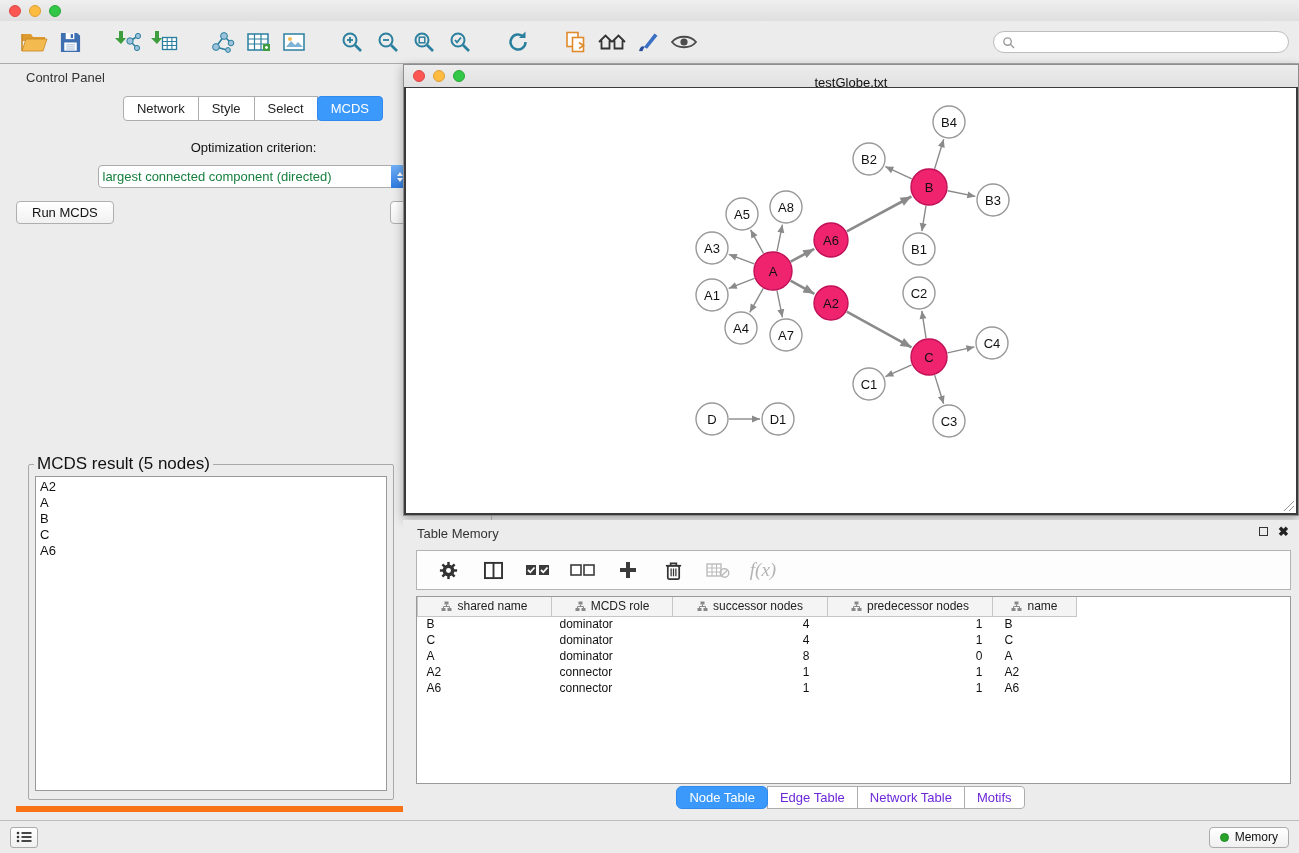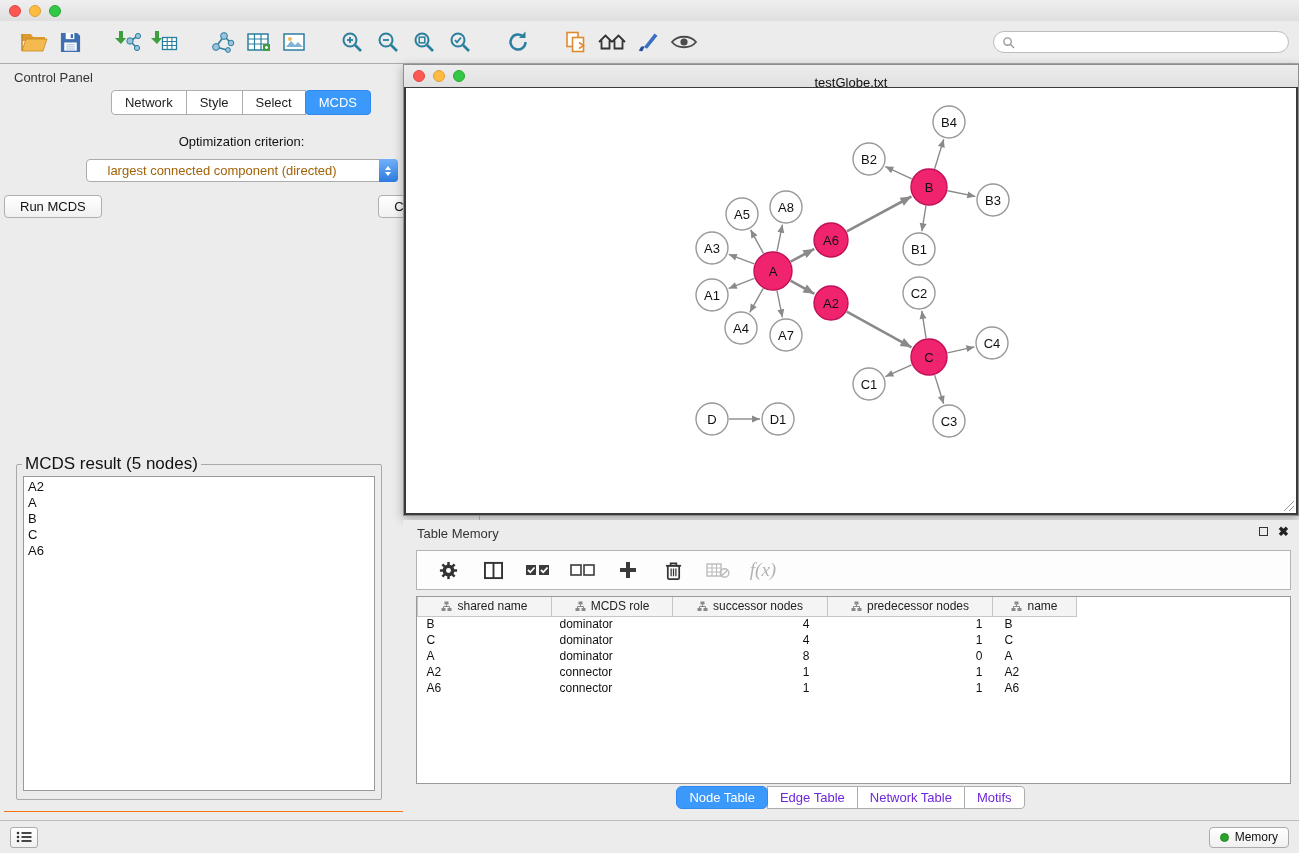--- a/index.html
+++ b/index.html
@@ -37,45 +37,45 @@
   .searchbox {
     margin-left:auto; margin-right:10px;
     width:296px; height:22px; background:#fff;
     border:1px solid #BDBDBD; border-radius:11px;
     display:flex; align-items:center; padding-left:8px; gap:5px;
   }
   .searchbox input { border:none; outline:none; flex:1; font-size:12px; background:transparent; font-family:"Liberation Sans",sans-serif; }
 
   
   .control-panel {
-    position:absolute; left:4px; top:64px; width:476px; height:748px;
-    background:#ECECEC; border-right:1px solid #B9B9B9; border-bottom:1px solid #f97316;
+    position:absolute; left:16px; top:64px; width:476px; height:748px;
+    background:#ECECEC; border-right:1px solid #B9B9B9; border-bottom:6px solid #f97316;
   }
   .panel-header { position:relative; height:26px; display:flex; align-items:center; padding:0 10px; }
   .panel-title { font-size:13px; color:#333; }
   .panel-header-icons { position:absolute; right:10px; top:6px; display:flex; gap:10px; align-items:center; }
   .float-ico { width:9px; height:9px; border:1.5px solid #333; display:inline-block; }
   .close-ico { font-size:13px; font-weight:bold; color:#222; line-height:11px; }
 
-  .cp-tabs { display:flex; justify-content:center; }
+  .cp-tabs { display:flex; justify-content:center; margin-top:6px; }
   .cp-tab {
     padding:4px 13px; border:1px solid #ADADAD; background:#fff;
     font-size:13px; margin-left:-1px; color:#222;
   }
   .cp-tab:first-child { border-radius:4px 0 0 4px; }
   .cp-tab:last-child  { border-radius:0 4px 4px 0; }
   .cp-tab.active { background:#3B99FC; border-color:#2F89EF; color:#fff; border-radius:4px; position:relative; z-index:2; }
 
   .opt-label { text-align:center; margin-top:19px; font-size:13px; color:#111; }
   .dropdown {
     margin:10px auto 0; width:312px; height:23px; background:#fff;
     border:1px solid #ABABAB; border-radius:4px;
     display:flex; align-items:center; position:relative;
   }
-  .dropdown .dd-value { flex:1; padding-left:21px; font-size:13px; color:#a16207; white-space:nowrap; overflow:hidden; }
+  .dropdown .dd-value { flex:1; padding-left:4px; font-size:13px; color:#15803d; white-space:nowrap; overflow:hidden; }
   .dd-stepper {
     width:19px; height:23px; margin-right:-1px;
     background:linear-gradient(#71B1F8,#2E7BE0);
     border-radius:0 4px 4px 0;
     display:flex; flex-direction:column; align-items:center; justify-content:center; gap:2px;
   }
   .tri-up { width:0; height:0; border-left:3.5px solid transparent; border-right:3.5px solid transparent; border-bottom:4.5px solid #fff; }
   .tri-down { width:0; height:0; border-left:3.5px solid transparent; border-right:3.5px solid transparent; border-top:4.5px solid #fff; }
 
   .cp-buttons { display:flex; justify-content:space-between; gap:32px; margin-top:13px; }

